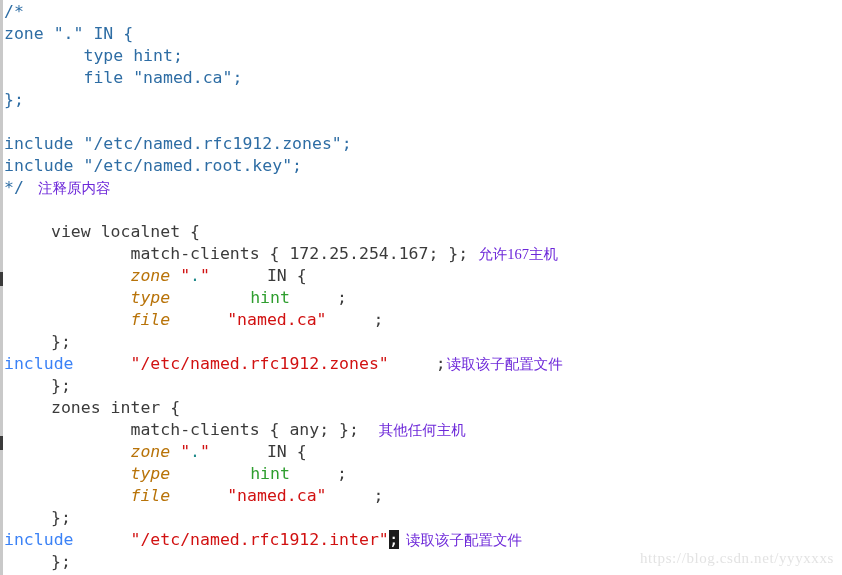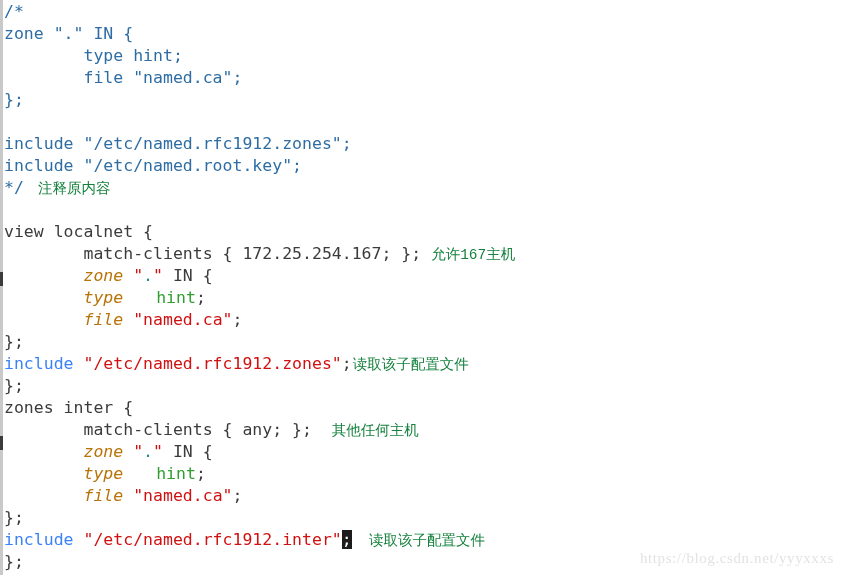--- a/index.html
+++ b/index.html
@@ -51,31 +51,31 @@
   .line {
     height: 22px;
     line-height: 22px;
     white-space: pre;
     font-size: 16.5px;
     letter-spacing: 0px;
   }
 
   
   .cmt      { color: #2e6da4; }   
-  .plain    { color: #3b3b3b; }   
+  .plain    { color: #3b3b3b; margin-left: 47px; }   
   .kw       { color: #b87309; font-style: italic; }   
   .inc      { color: #3b82f6; }   
   .str      { color: #d11111; }   
   .dot      { color: #1f8a8a; }   
   .val      { color: #2f9e2f; margin-left: 23px; }   
 
   
   .anno {
-    color: #15803d;
-    font-family: Liberation Mono, monospace;
+    color: #6d28d9;
+    font-family: Liberation Serif, serif;
     font-size: 14.5px;
   }
   .anno.pad { padding-left: 14px; }
   .anno.tight { padding-left: 1px; }
 
   
   .cursor {
     background: #1c1c1c;
     color: #ffffff;
     padding: 0 0px;

